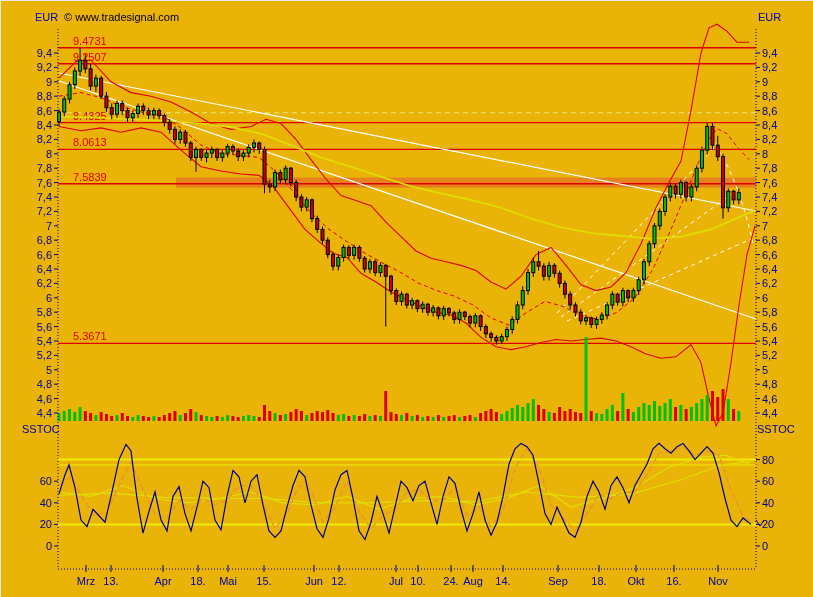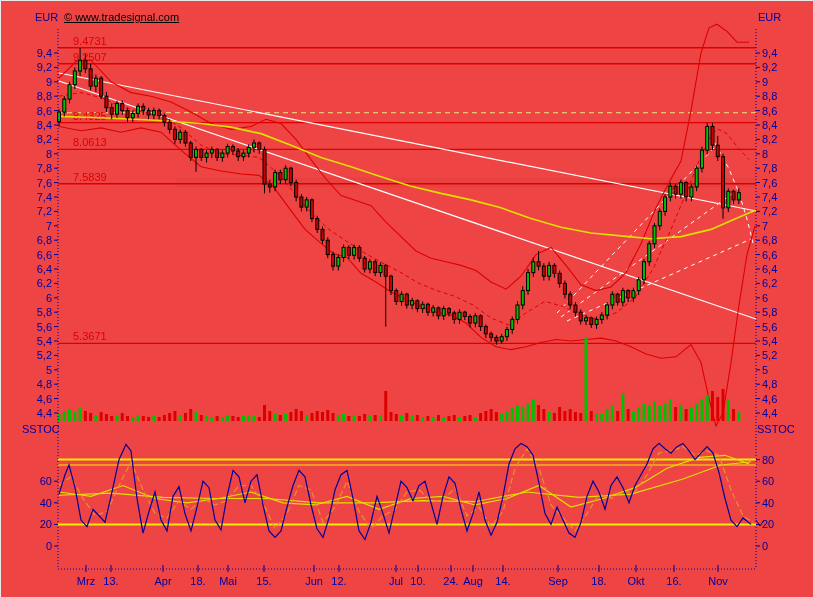--- a/index.html
+++ b/index.html
@@ -1,29 +1,29 @@
 <!DOCTYPE html>
 <html><head>
 <meta charset="utf-8">
 <style>
   html,body{margin:0;padding:0;}
-  #app{position:relative;width:813px;height:597px;background:#ef4444;
+  #app{position:relative;width:813px;height:597px;background:#eab308;
        font-family:"Liberation Sans",sans-serif;overflow:hidden;
        border-top:1px solid #e8e8e8;border-left:1px solid #e8e8e8;box-sizing:border-box;}
   .lbl{position:absolute;font-size:11px;line-height:12px;white-space:nowrap;}
   .blue{color:#0000a0;}
   .black{color:#000000;}
   svg{position:absolute;left:0;top:0;}
 </style>
 </head>
 <body>
 <div id="app">
 
 <div class="lbl blue" style="left:34px;top:10px;">EUR</div>
-<div class="lbl black" style="left:63px;top:10px;text-decoration:underline;">© www.tradesignal.com</div>
+<div class="lbl black" style="left:63px;top:10px;">© www.tradesignal.com</div>
 <div class="lbl blue" style="left:757px;top:10px;">EUR</div>
 <div class="lbl blue" style="left:21px;top:422px;">SSTOC</div>
 <div class="lbl blue" style="left:756px;top:422px;">SSTOC</div>
 
 <svg id="chart" width="813" height="597" viewBox="0 0 813 597">
       <g>
         <rect x="175" y="176.56000000000003" width="580" height="10.079999999999984" fill="rgba(225,60,60,0.42)"></rect>
       </g>
       <g>
         <line x1="57" y1="111.76" x2="755" y2="111.76" stroke="#e8e880" stroke-width="1" stroke-dasharray="5,4"></line>

